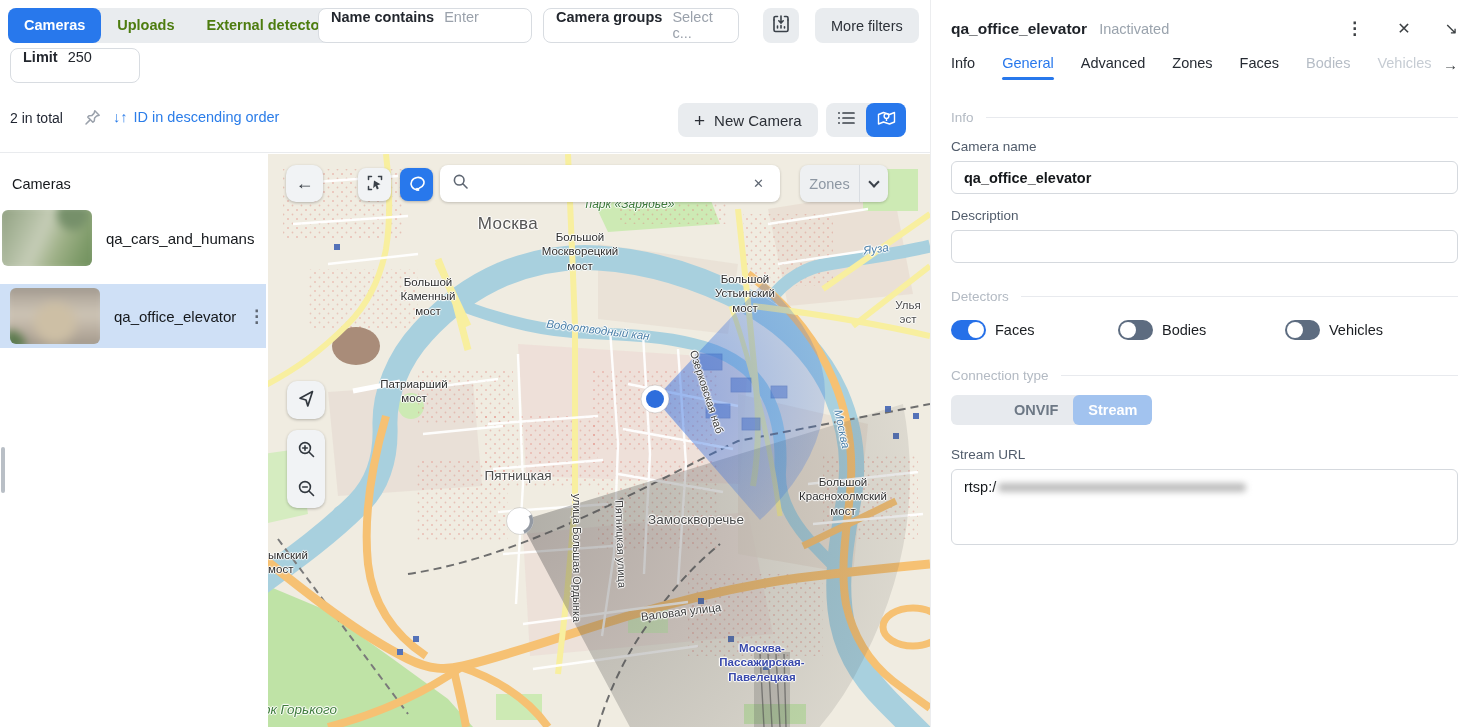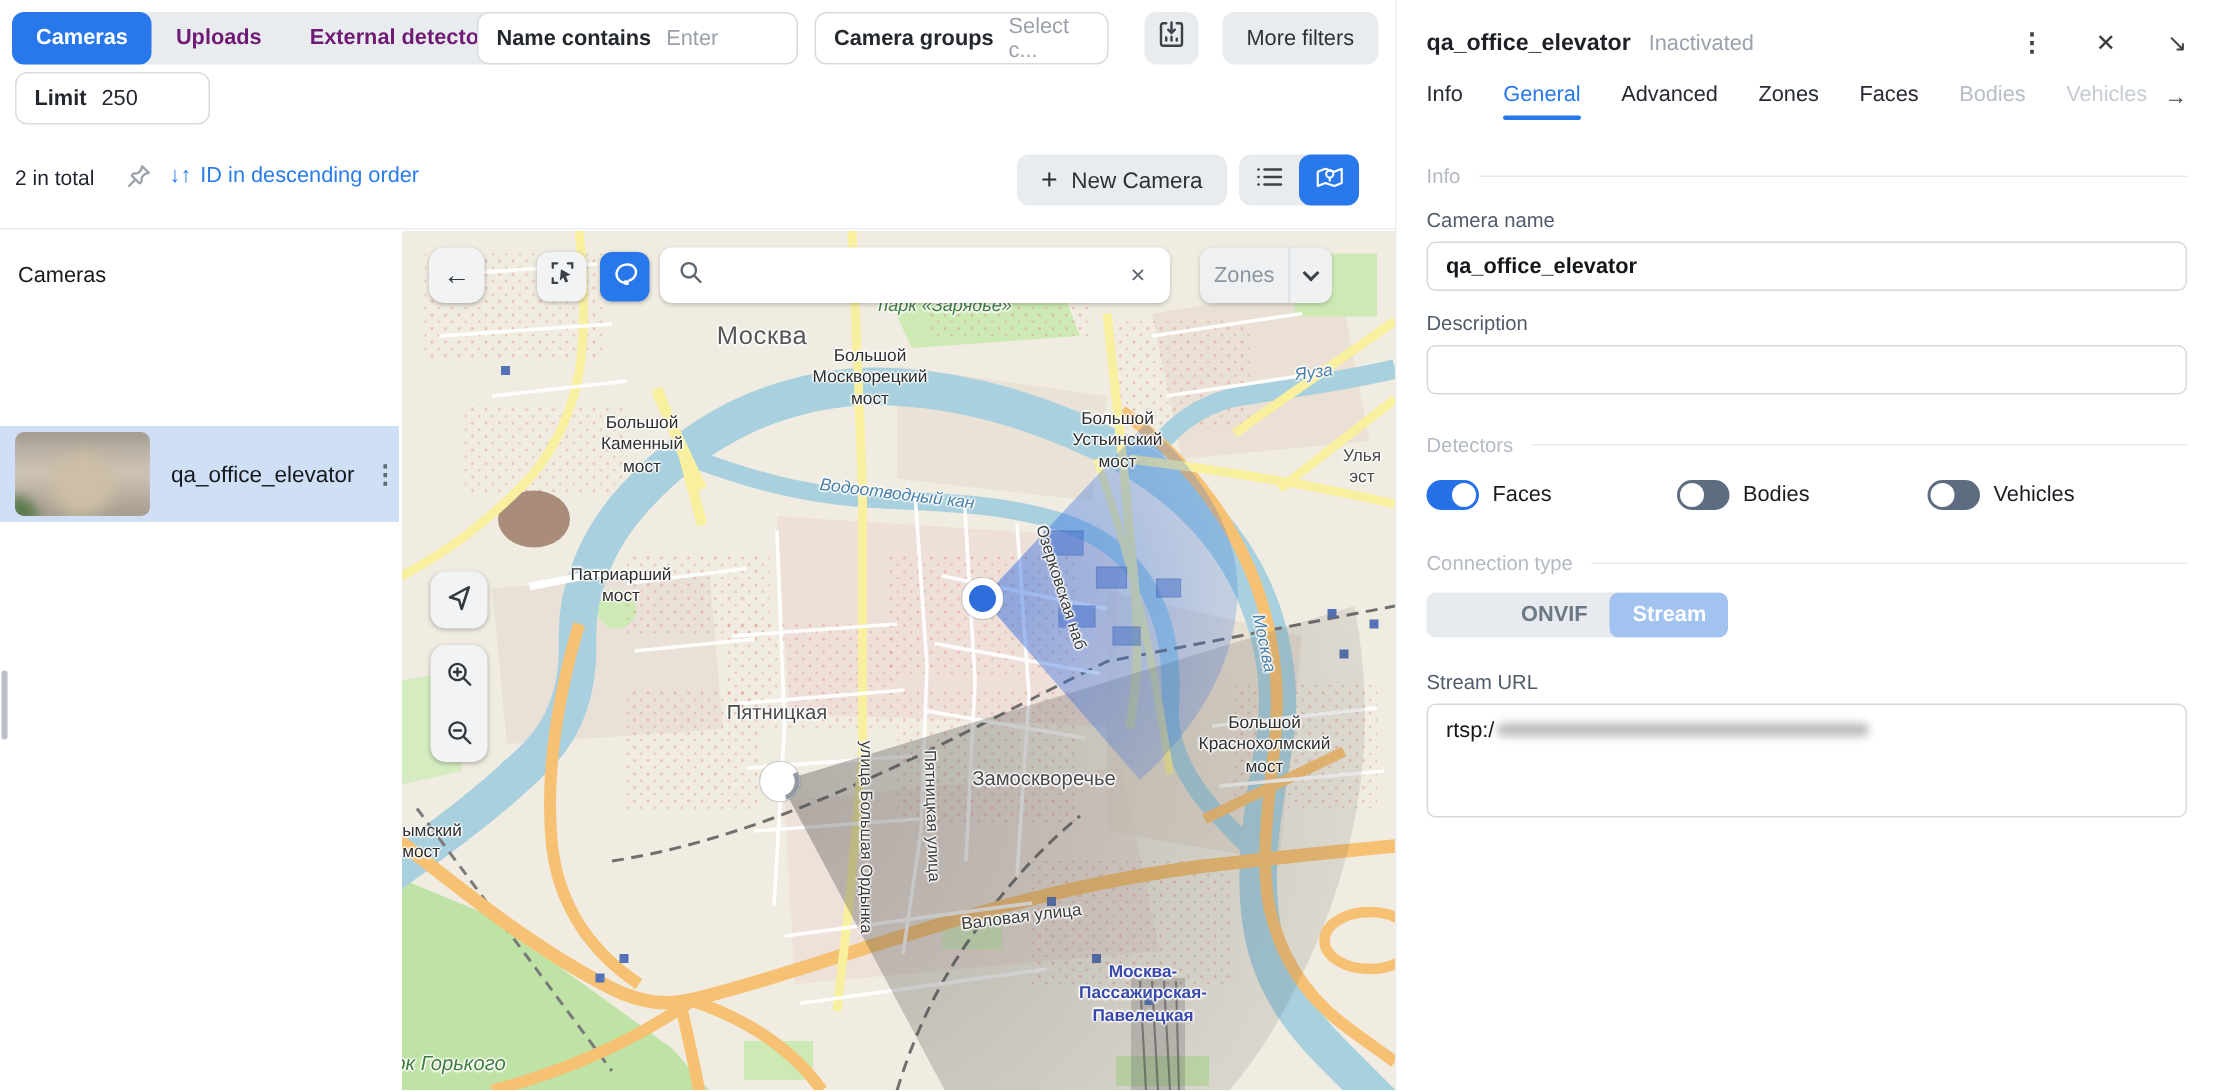--- a/index.html
+++ b/index.html
@@ -2,23 +2,23 @@
 <html><head>
 <meta charset="utf-8">
 <style>
   html,body{margin:0;padding:0;background:#fff;}
   *{box-sizing:border-box;font-family:"Liberation Sans",sans-serif;}
   .app{position:relative;width:1482px;height:727px;overflow:hidden;background:#fff;}
 
   
   .hdr{position:absolute;left:0;top:0;width:930px;height:153px;background:#fff;border-bottom:1px solid #e9ebee;}
   .seg{position:absolute;left:8px;top:8px;height:35px;background:#e9ecef;border-radius:8px;display:flex;align-items:center;}
-  .seg .cell{padding:0 16px;height:35px;line-height:35px;font-size:14.5px;font-weight:600;color:#701a75;border-radius:8px;cursor:pointer;white-space:nowrap;}
+  .seg .cell{padding:0 16px;height:35px;line-height:35px;font-size:14.5px;font-weight:600;color:#4d7c0f;border-radius:8px;cursor:pointer;white-space:nowrap;}
   .seg .cell.active{background:#2878ec;color:#fff;}
-  .ffield{position:absolute;height:35px;background:#fff;border:1px solid #d8dce1;border-radius:8px;display:flex;align-items:center;padding:0 12px;font-size:14.5px;}
+  .ffield{position:absolute;height:35px;background:#fff;border:1px solid #d8dce1;border-radius:8px;display:flex;padding:0 12px;font-size:14.5px;}
   .ffield .flabel{font-weight:600;color:#23272e;margin-right:10px;white-space:nowrap;}
   .ffield .fph{color:#9aa1ab;}
   .iconbtn{position:absolute;width:36px;height:35px;background:#e9ecef;border-radius:8px;display:flex;align-items:center;justify-content:center;cursor:pointer;}
   .morefilters{position:absolute;left:815px;top:8px;height:35px;background:#e9ecef;border-radius:8px;display:flex;align-items:center;padding:0 16px;font-size:14.5px;font-weight:500;color:#2c3138;cursor:pointer;}
   .row3{position:absolute;left:0;top:100px;width:930px;height:40px;}
   .total{position:absolute;left:10px;top:10px;font-size:14px;color:#1f2430;}
   .pin{position:absolute;left:84px;top:9px;cursor:pointer;}
   .sort{position:absolute;left:113px;top:9px;color:#2b7de9;font-size:14.5px;cursor:pointer;display:flex;gap:6px;align-items:center;}
   .newcam{position:absolute;left:678px;top:3px;height:34px;background:#e9ecef;border-radius:8px;display:flex;align-items:center;gap:9px;padding:0 16px;font-size:15px;font-weight:500;color:#2b2f36;cursor:pointer;}
   .newcam .plus{font-size:19px;font-weight:400;line-height:1;}
@@ -183,20 +183,27 @@
               <path d="M9.5 9.4 V12"></path>
             </svg>
           </span>
         </div>
       </div>
     </div>
   </div>
 
   <div class="clist">
     <h3>Cameras</h3>
+    <div class="citem" style="top:52px;padding-left:2px;">
+      <div class="thumb t1">
+          <div class="blur"></div>
+        </div>
+      <span class="cname">qa_cars_and_humans</span>
+      <span class="kebab">⋮</span>
+    </div>
     <div class="citem sel" style="top:130px;padding-left:10px;">
       <div class="thumb t2">
           <div class="blur"></div>
         </div>
       <span class="cname">qa_office_elevator</span>
       <span class="kebab">⋮</span>
     </div>
     <div class="lscroll"></div>
   </div>
 

